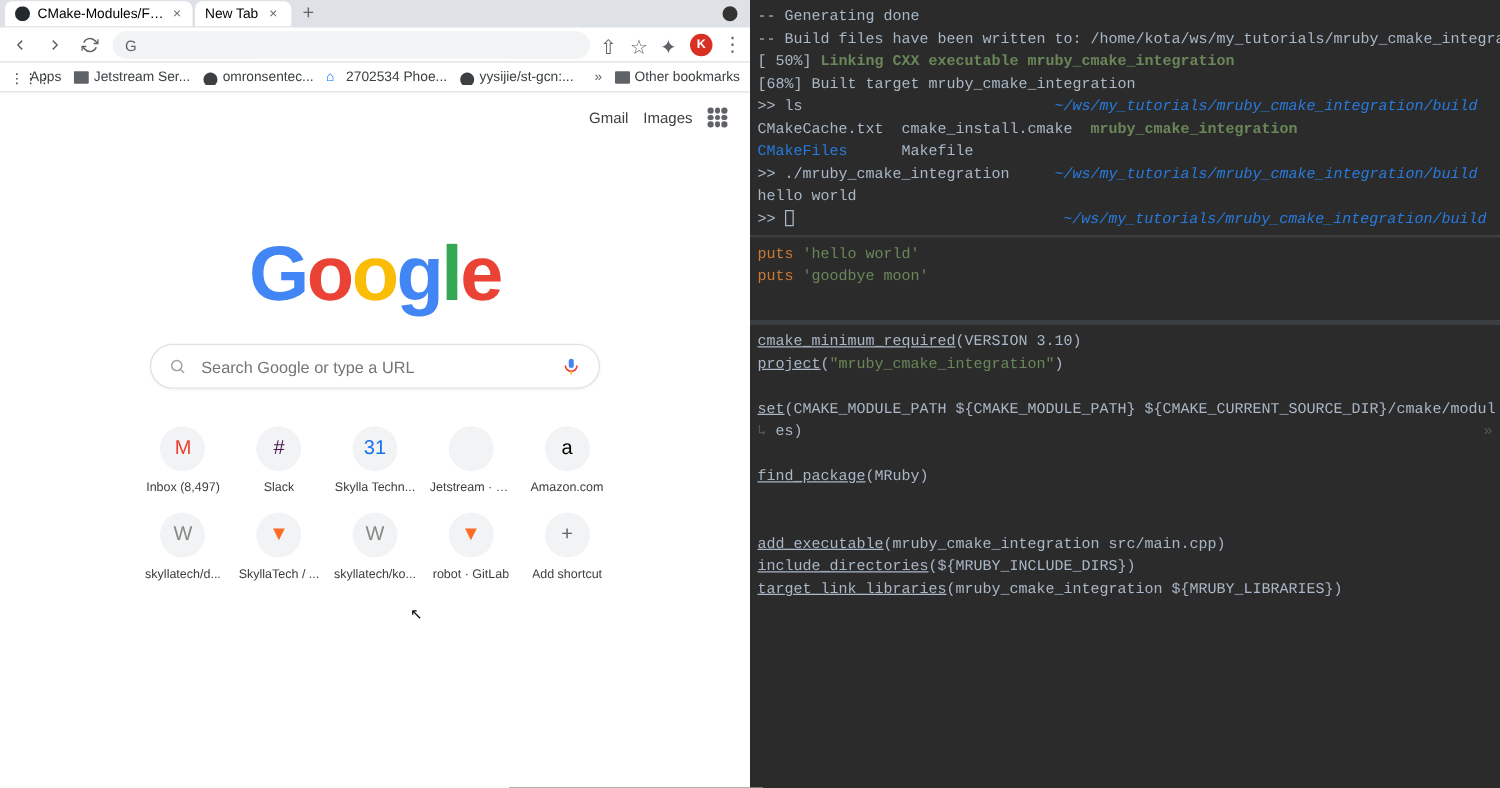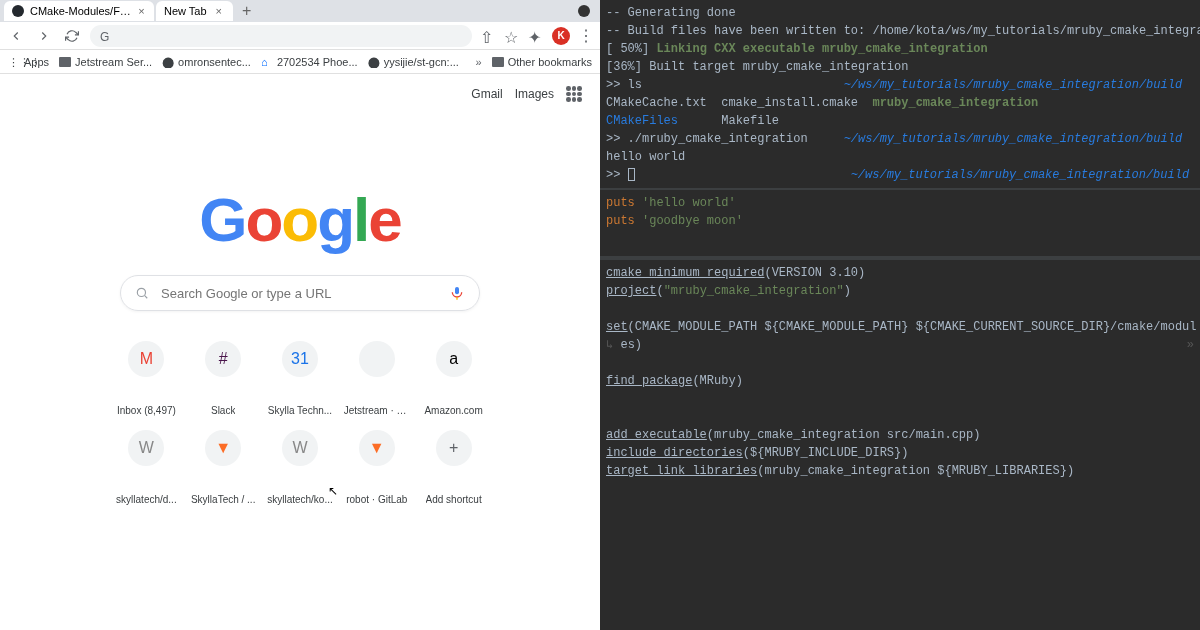--- a/index.html
+++ b/index.html
@@ -45,21 +45,21 @@
 .g1{color:#4285f4}.g2{color:#ea4335}.g3{color:#fbbc05}.g4{color:#4285f4}.g5{color:#34a853}.g6{color:#ea4335}
 
 .search-wrap { width: 360px; height: 36px; margin: 0 auto; border: 1px solid #dfe1e5; border-radius: 20px; display: flex; align-items: center; padding: 0 14px; gap: 12px; box-shadow: 0 1px 3px rgba(0,0,0,0.05); }
 .search-icon { width: 14px; height: 14px; color: #9aa0a6; }
 .search-input { flex: 1; border: none; outline: none; font-size: 13px; color: #3c4043; }
 .mic-icon { width: 16px; height: 16px; }
 
 .shortcuts { width: 380px; margin: 26px auto 0; display: grid; grid-template-columns: repeat(5, 1fr); gap: 6px 4px; }
 .shortcut { display: flex; flex-direction: column; align-items: center; cursor: pointer; padding: 4px 0; }
 .sc-tile { width: 36px; height: 36px; background: #f1f3f4; border-radius: 50%; display: flex; align-items: center; justify-content: center; font-size: 16px; margin-bottom: 8px; }
-.sc-label { font-size: 10px; color: #3c4043; text-align: left; white-space: nowrap; overflow: hidden; text-overflow: ellipsis; max-width: 66px; margin-top: 20px; }
+.sc-label { font-size: 10px; color: #3c4043; text-align: left; white-space: nowrap; overflow: hidden; text-overflow: ellipsis; max-width: 66px; }
 
 .cursor-arrow { position: absolute; top: 410px; left: 328px; font-size: 12px; color: #000; pointer-events: none; }
 
 
 .terminal-pane { padding: 4px 6px; background: #2b2b2b; line-height: 1.5; border-bottom: 2px solid #3c3f41; }
 .term-line { white-space: pre; font-size: 12px; }
 .path-cyan { color: #287bde; font-style: italic; }
 .green-bold { color: #6a8759; font-weight: bold; }
 .cyan-exec { color: #287bde; }
 .cursor-box { display: inline-block; width: 7px; height: 13px; border: 1px solid #a9b7c6; vertical-align: middle; }
@@ -232,21 +232,21 @@
       </div>
     <span class="cursor-arrow">↖</span>
   </div>
 </div>
 
 <div class="editor">
   <div class="terminal-pane" id="terminal">
       <div class="term-line">-- Generating done</div>
       <div class="term-line">-- Build files have been written to: /home/kota/ws/my_tutorials/mruby_cmake_integration/build</div>
       <div class="term-line">[ 50%] <span class="green-bold">Linking CXX executable mruby_cmake_integration</span></div>
-      <div class="term-line">[36%] Built target mruby_cmake_integration</div>
+      <div class="term-line">[68%] Built target mruby_cmake_integration</div>
       <div class="term-line">&gt;&gt; ls                            <span class="path-cyan">~/ws/my_tutorials/mruby_cmake_integration/build</span></div>
       <div class="term-line">CMakeCache.txt  cmake_install.cmake  <span class="green-bold">mruby_cmake_integration</span></div>
       <div class="term-line"><span class="cyan-exec">CMakeFiles</span>      Makefile</div>
       <div class="term-line">&gt;&gt; ./mruby_cmake_integration     <span class="path-cyan">~/ws/my_tutorials/mruby_cmake_integration/build</span></div>
       <div class="term-line">hello world</div>
       <div class="term-line">&gt;&gt; <span class="cursor-box"></span>                              <span class="path-cyan">~/ws/my_tutorials/mruby_cmake_integration/build</span></div>
     </div>
 
   <div class="code-pane">
     <div class="term-line"><span class="kw">puts </span><span class="str">'hello world'</span></div>

